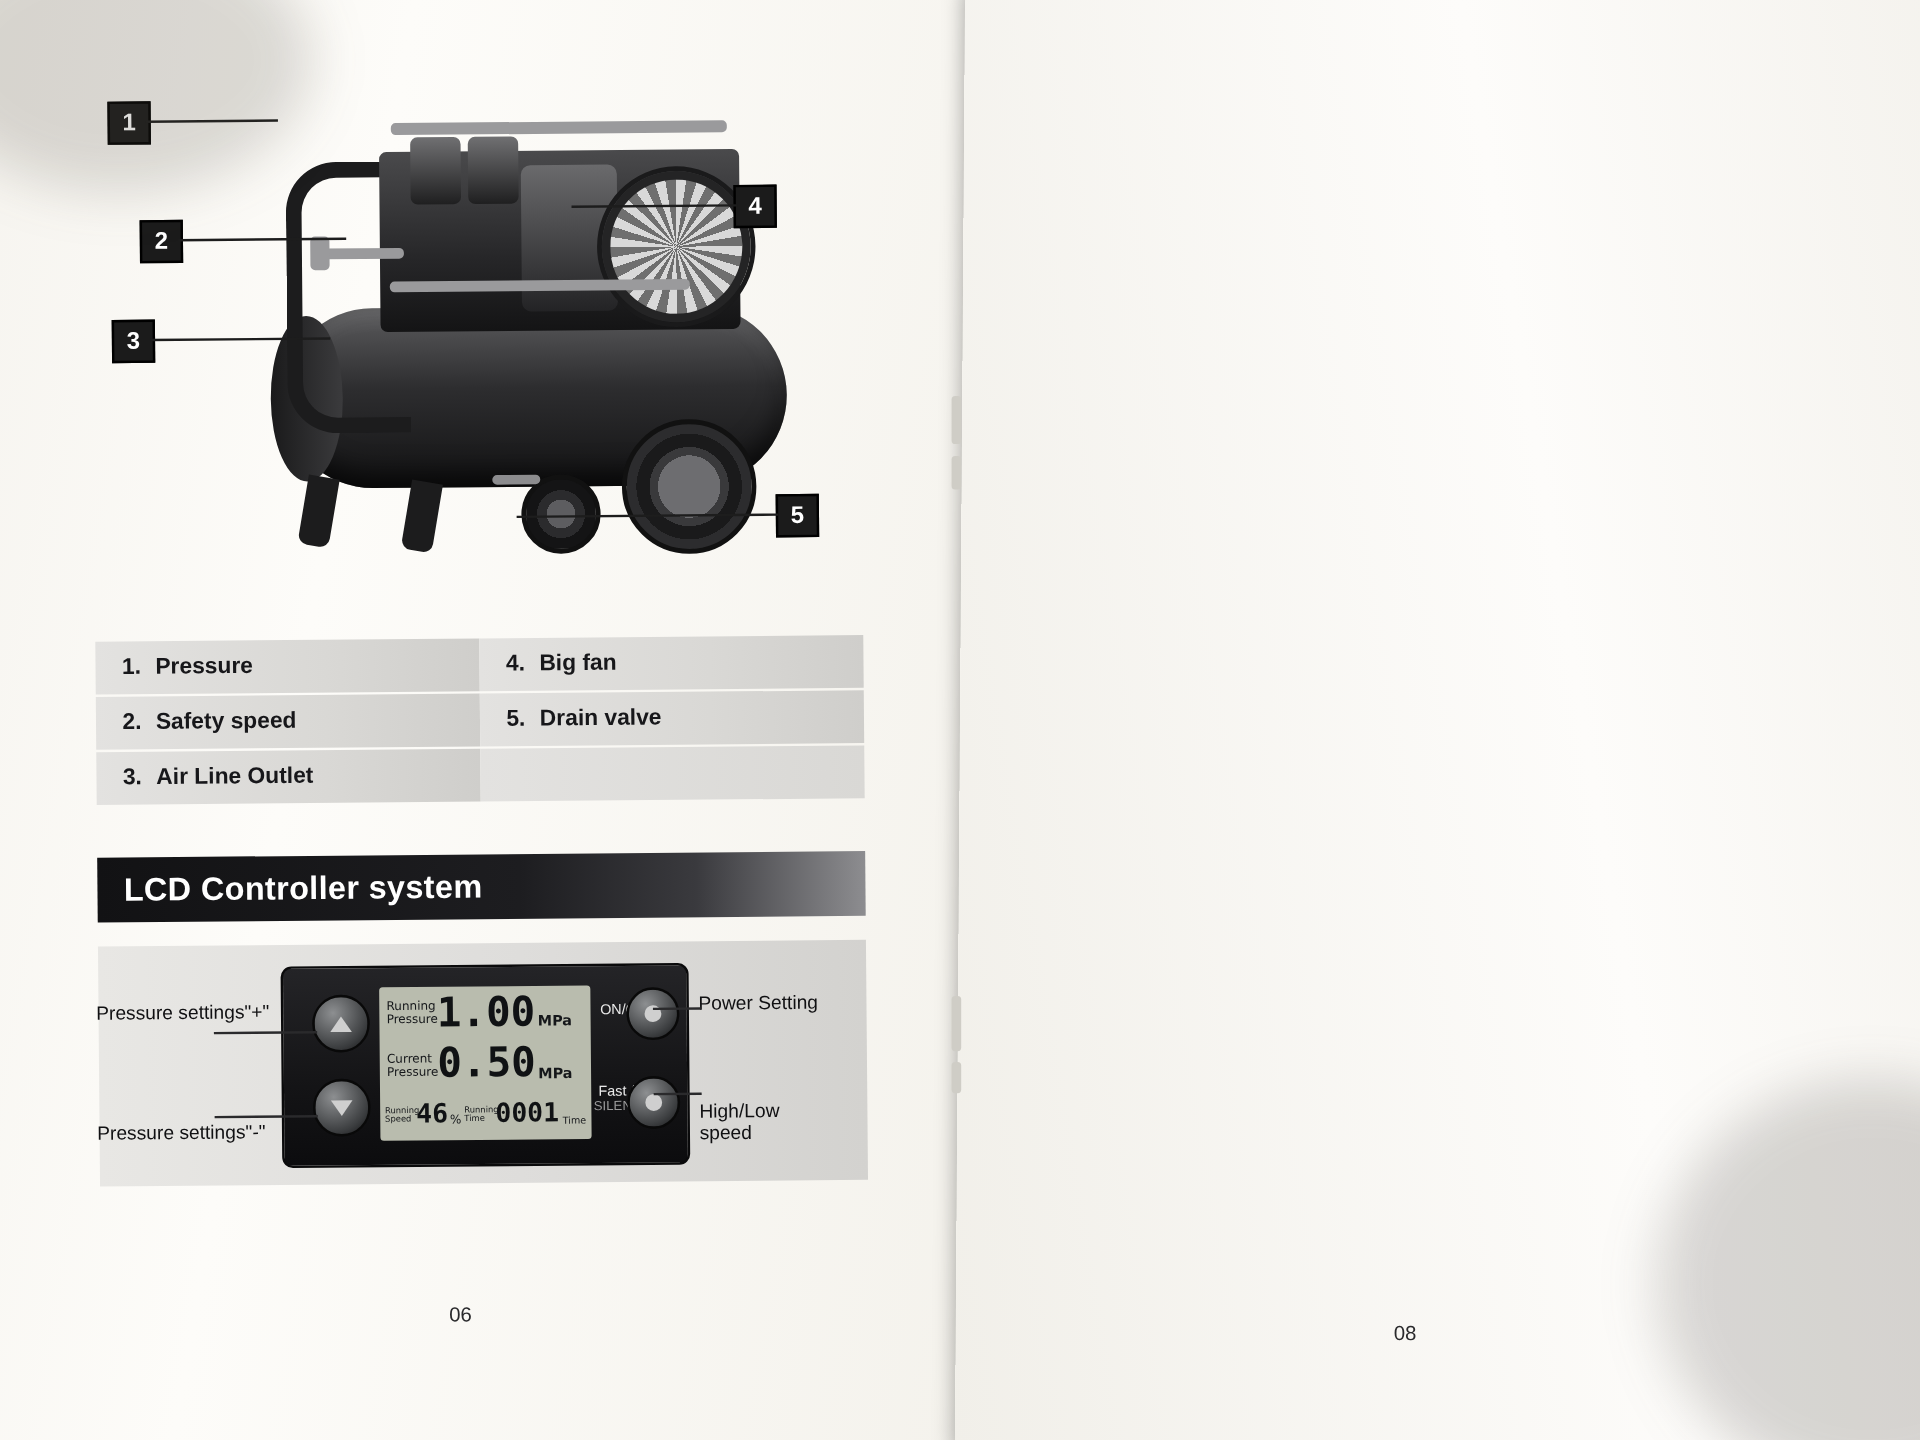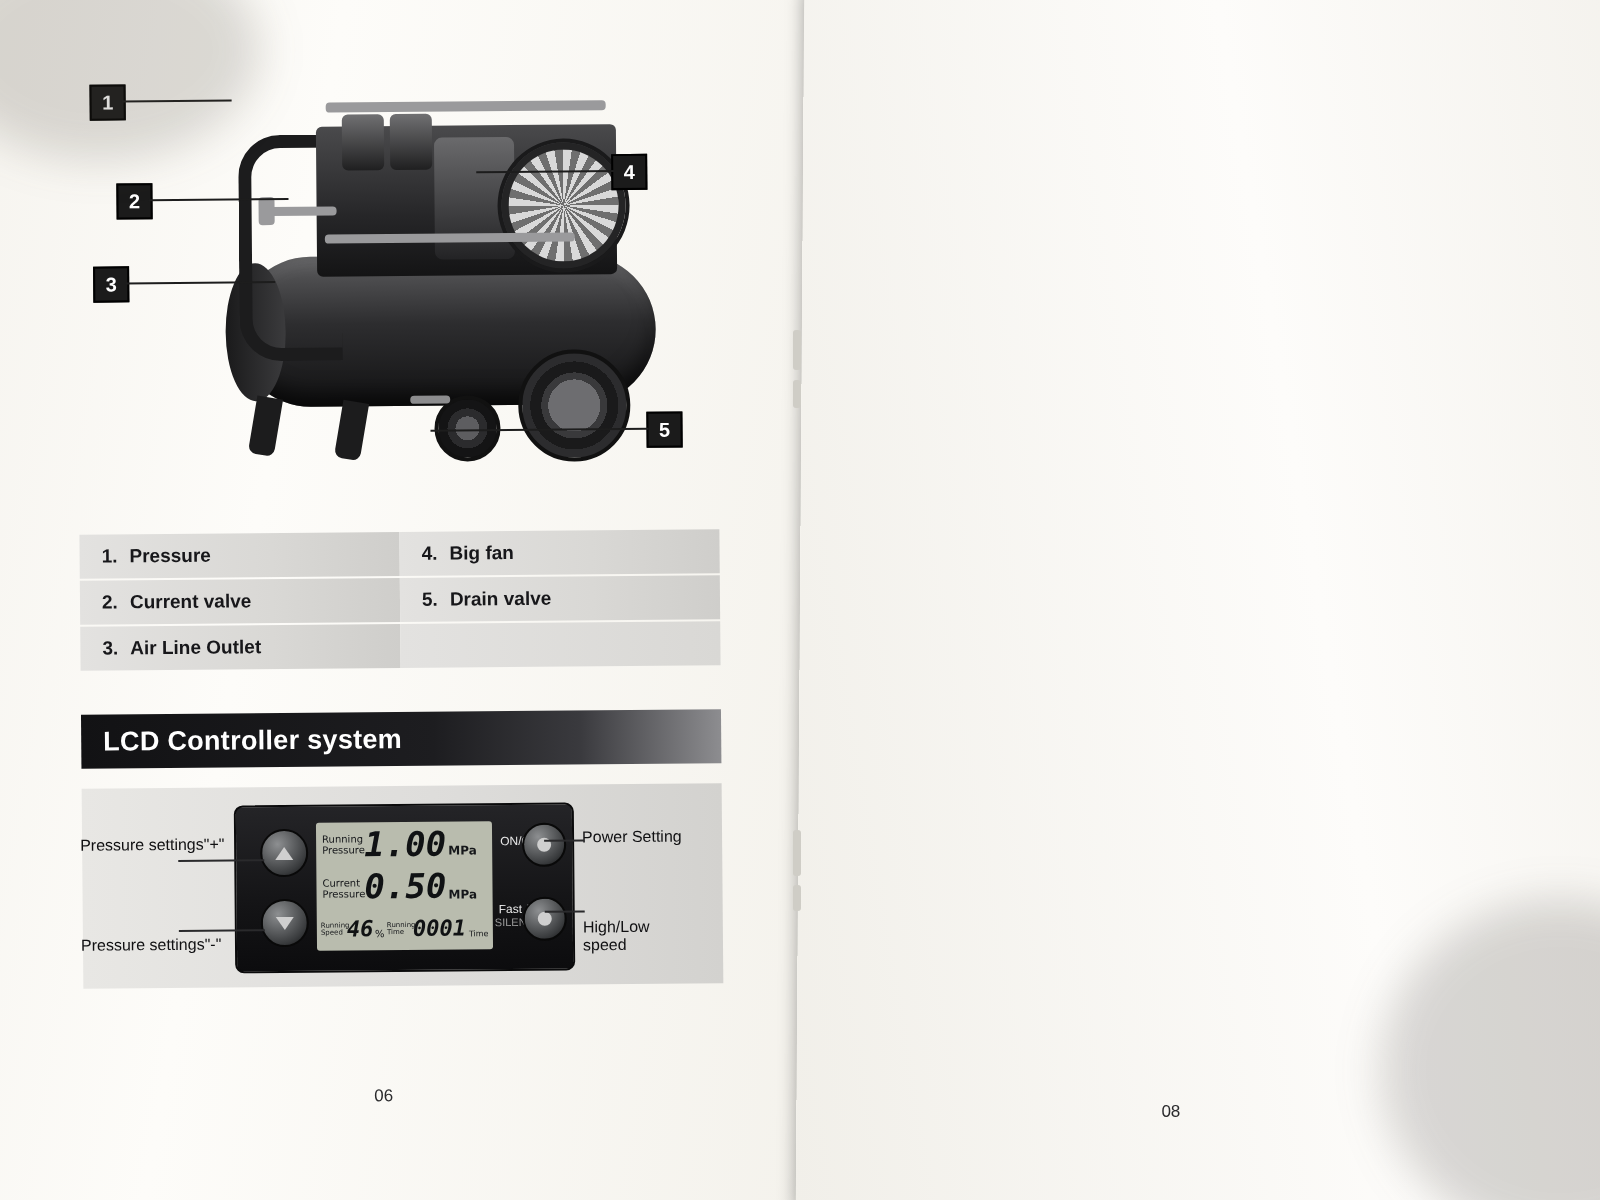--- a/index.html
+++ b/index.html
@@ -266,21 +266,20 @@
   }
   .lcd-text {
     position: absolute;
     color: #15171a;
     font-family: "DejaVu Sans", sans-serif;
   }
   .seg {
     font-family: "DejaVu Sans Mono", monospace;
     font-weight: bold;
     color: #101214;
-    font-style: italic;
   }
   .annot {
     position: absolute;
     font-size: 16px;
     color: #101012;
     font-weight: 500;
   }
   .leader {
     position: absolute;
     height: 1.5px;
@@ -363,21 +362,21 @@
               <span>Pressure</span>
             </div>
             <div class="legend-cell">
               <span class="legend-num">4.</span>
               <span>Big fan</span>
             </div>
           </div>
           <div class="legend-row">
             <div class="legend-cell">
               <span class="legend-num">2.</span>
-              <span>Current valve</span>
+              <span>Safety speed</span>
             </div>
             <div class="legend-cell">
               <span class="legend-num">5.</span>
               <span>Drain valve</span>
             </div>
           </div>
           <div class="legend-row">
             <div class="legend-cell">
               <span class="legend-num">3.</span>
               <span>Air Line Outlet</span>

